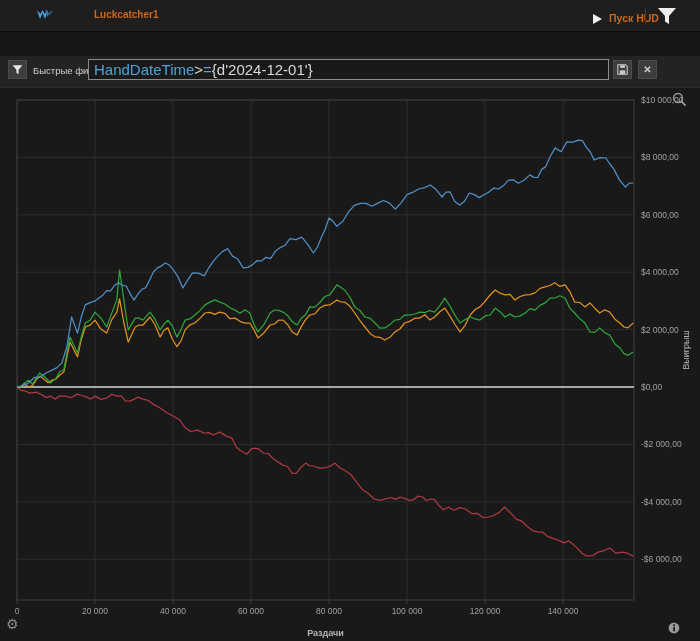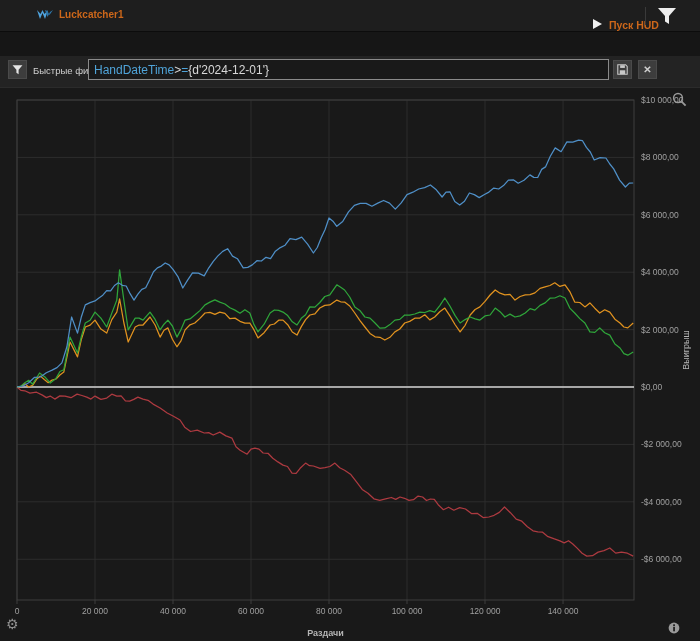--- a/index.html
+++ b/index.html
@@ -3,39 +3,39 @@
 <meta charset="utf-8">
 <style>
   html,body{margin:0;padding:0;background:#101010;}
   *{box-sizing:border-box;}
   .app{position:relative;width:700px;height:641px;background:#161616;
        font-family:"Liberation Sans",sans-serif;overflow:hidden;color:#ddd;}
   
   .topbar{position:absolute;left:0;top:0;width:700px;height:32px;background:#1e1e1e;
           border-bottom:1px solid #0c0c0c;}
   .logo-wrap{position:absolute;left:37px;top:9px;display:flex;align-items:center;gap:6px;}
-  .app-name{color:#cd671a;font-size:10px;font-weight:bold;}
-  .hud-btn{position:absolute;left:548px;top:19px;height:20px;display:flex;align-items:flex-start;gap:7px;cursor:default;padding-left:45px;}
+  .app-name{color:#cd671a;font-size:10px;font-weight:bold;margin-left:35px;}
+  .hud-btn{position:absolute;left:548px;top:4px;height:20px;display:flex;align-items:flex-end;gap:7px;cursor:default;padding-left:45px;}
   .play-tri{width:0;height:0;border-left:9px solid #f0f0f0;border-top:5.5px solid transparent;border-bottom:5.5px solid transparent;}
   .hud-label{color:#cd671a;font-size:10.5px;font-weight:bold;}
   .topbar-divider{position:absolute;left:645px;top:7px;width:1px;height:18px;background:#3a3a3a;}
   .top-funnel{position:absolute;left:657px;top:8px;width:20px;height:17px;}
   
   .header-row{position:absolute;left:0;top:32px;width:700px;height:24px;}
   .page-title{position:absolute;left:8px;top:7px;color:#f2f2f2;font-size:11px;font-weight:bold;letter-spacing:.2px;}
   .save-link{position:absolute;left:137px;top:8px;color:#8f8f8f;font-size:10px;border-bottom:1px dashed #6a6a6a;cursor:default;}
   .query-time{position:absolute;right:8px;top:10px;color:#8a8a8a;font-size:8.5px;}
   
   .filter-row{position:absolute;left:0;top:56px;width:700px;height:32px;background:#232323;border-bottom:1px solid #2b2b2b;}
   .sq-btn{position:absolute;top:4px;width:19px;height:19px;background:#3d3d3d;border:1px solid #4a4a4a;
           display:flex;align-items:center;justify-content:center;cursor:default;}
   .filter-funnel-btn{left:8px;}
   .filter-label{position:absolute;left:33px;top:9px;color:#cfcfcf;font-size:9.5px;white-space:nowrap;width:55px;overflow:hidden;}
   .filter-input{position:absolute;left:88px;top:3px;width:521px;height:21px;background:#191919;border:1px solid #8a8a8a;
-                font-size:12px;display:flex;align-items:center;padding:0 5px;white-space:nowrap;overflow:hidden;cursor:text;}
+                font-size:15px;display:flex;align-items:center;padding:0 5px;white-space:nowrap;overflow:hidden;cursor:text;}
   .save-filter-btn{left:613px;}
   .clear-filter-btn{left:638px;}
   .x-glyph{color:#cfcfcf;font-size:10px;font-weight:bold;line-height:1;}
   
   .chart-area{position:absolute;left:0;top:88px;width:700px;height:553px;background:#191919;}
   svg{display:block;}
   .corner-icon{position:absolute;}
   .gear-icon{left:6px;top:529px;color:#8f8f8f;font-size:14px;line-height:1;cursor:default;}
 </style>
 </head>

